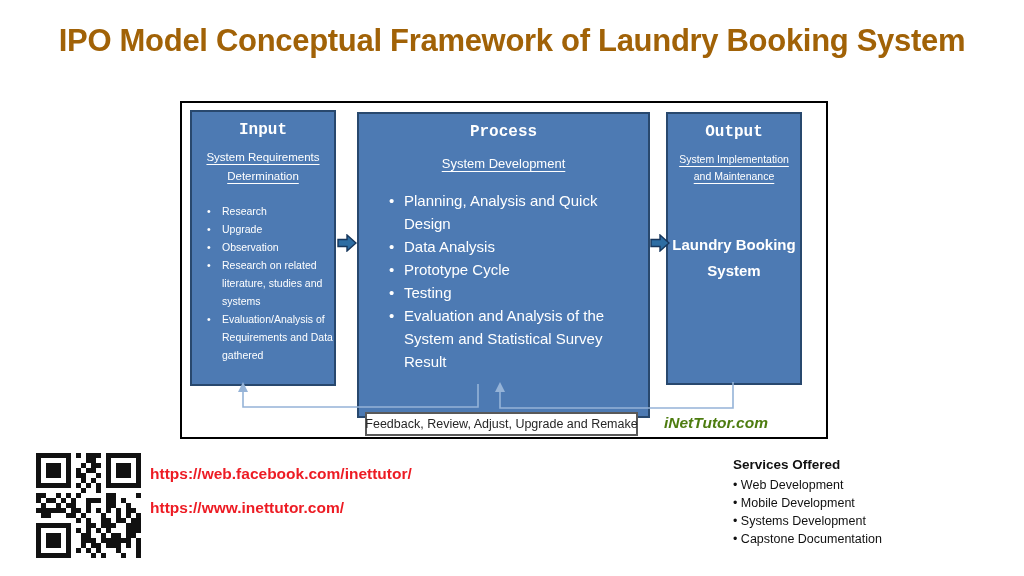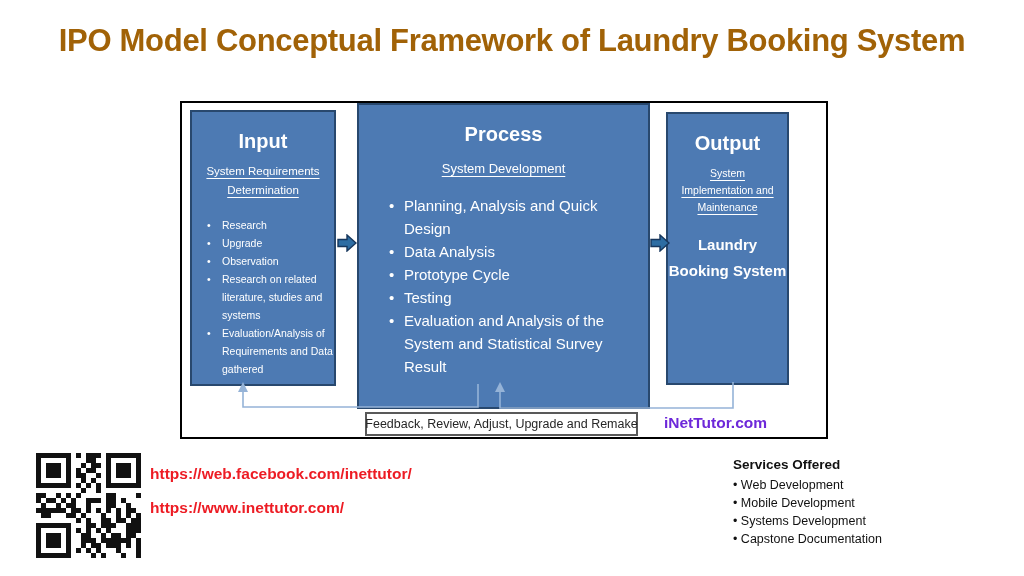--- a/index.html
+++ b/index.html
@@ -12,24 +12,24 @@
                 text-align:center; font-size:31px; line-height:37px; font-weight:bold;
                 color:#a16207; letter-spacing:-0.3px; }
 
   
   .frame { position:absolute; left:180px; top:101px; width:648px; height:338px;
            background:#fff; border:2px solid #000; }
 
   .col { position:absolute; background:#4d7ab3; border:2px solid #28486e;
          color:#ffffff; text-align:center; }
   .col-input   { left:8px;   top:7px; width:146px; height:276px; }
-  .col-process { left:175px; top:0; width:293px; height:306px; }
-  .col-output  { left:484px; top:9px; width:123px; height:273px; }
-
-  .col-title { font-weight:bold; font-size:20px; margin-top:18px; }
+  .col-process { left:175px; top:9px; width:293px; height:306px; }
+  .col-output  { left:484px; top:9px; width:136px; height:273px; }
+
+  .col-title { font-weight:bold; font-size:16px; margin-top:9px;font-family:Liberation Mono, monospace; }
   .col-sub { font-size:11.5px; line-height:19px; margin:9px 5px 16px 5px;
              text-decoration:underline; text-underline-offset:3px; text-decoration-thickness:1px; }
   .col-process .col-sub { font-size:13px; margin-top:13px; }
   .col-output  .col-sub { font-size:10.5px; line-height:17px; margin-top:10px; }
 
   ul.box-list { list-style:none; text-align:left; margin-top:13px; }
   .col-input ul.box-list { padding:0 0 0 13px; font-size:10.5px; line-height:18px; }
   .col-process ul.box-list { padding:0 10px 0 28px; font-size:15px; line-height:23px; margin-top:15px; }
   ul.box-list li { padding-left:17px; position:relative; }
   ul.box-list li::before { content:"•"; position:absolute; left:2px; }
@@ -44,21 +44,21 @@
 
   
   .fb-svg { position:absolute; left:0; top:0; width:644px; height:334px; pointer-events:none; }
 
   
   .feedback-box { position:absolute; left:183px; top:309px; width:273px; height:24px;
                   background:#fff; border:2px solid #595959; color:#262626;
                   font-size:12.5px; display:flex; align-items:center; justify-content:center;
                   white-space:nowrap; }
   .watermark { position:absolute; left:482px; top:311px; width:170px;
-               color:#6d28d9; font-weight:bold; font-size:15.5px; }
+               color:#4d7c0f; font-weight:bold; font-size:15.5px;font-style:italic; }
 
   
   .qr { position:absolute; left:36px; top:453px; width:105px; height:105px; }
   .qr svg { width:105px; height:105px; fill:#111; }
   .link { position:absolute; left:150px; color:#ed1c24; font-weight:bold; font-size:15.5px;
           text-decoration:none; }
   .link-1 { top:465px; }
   .link-2 { top:499px; }
   .services { position:absolute; right:31px; top:457px; width:260px; text-align:left;
               color:#111; }

